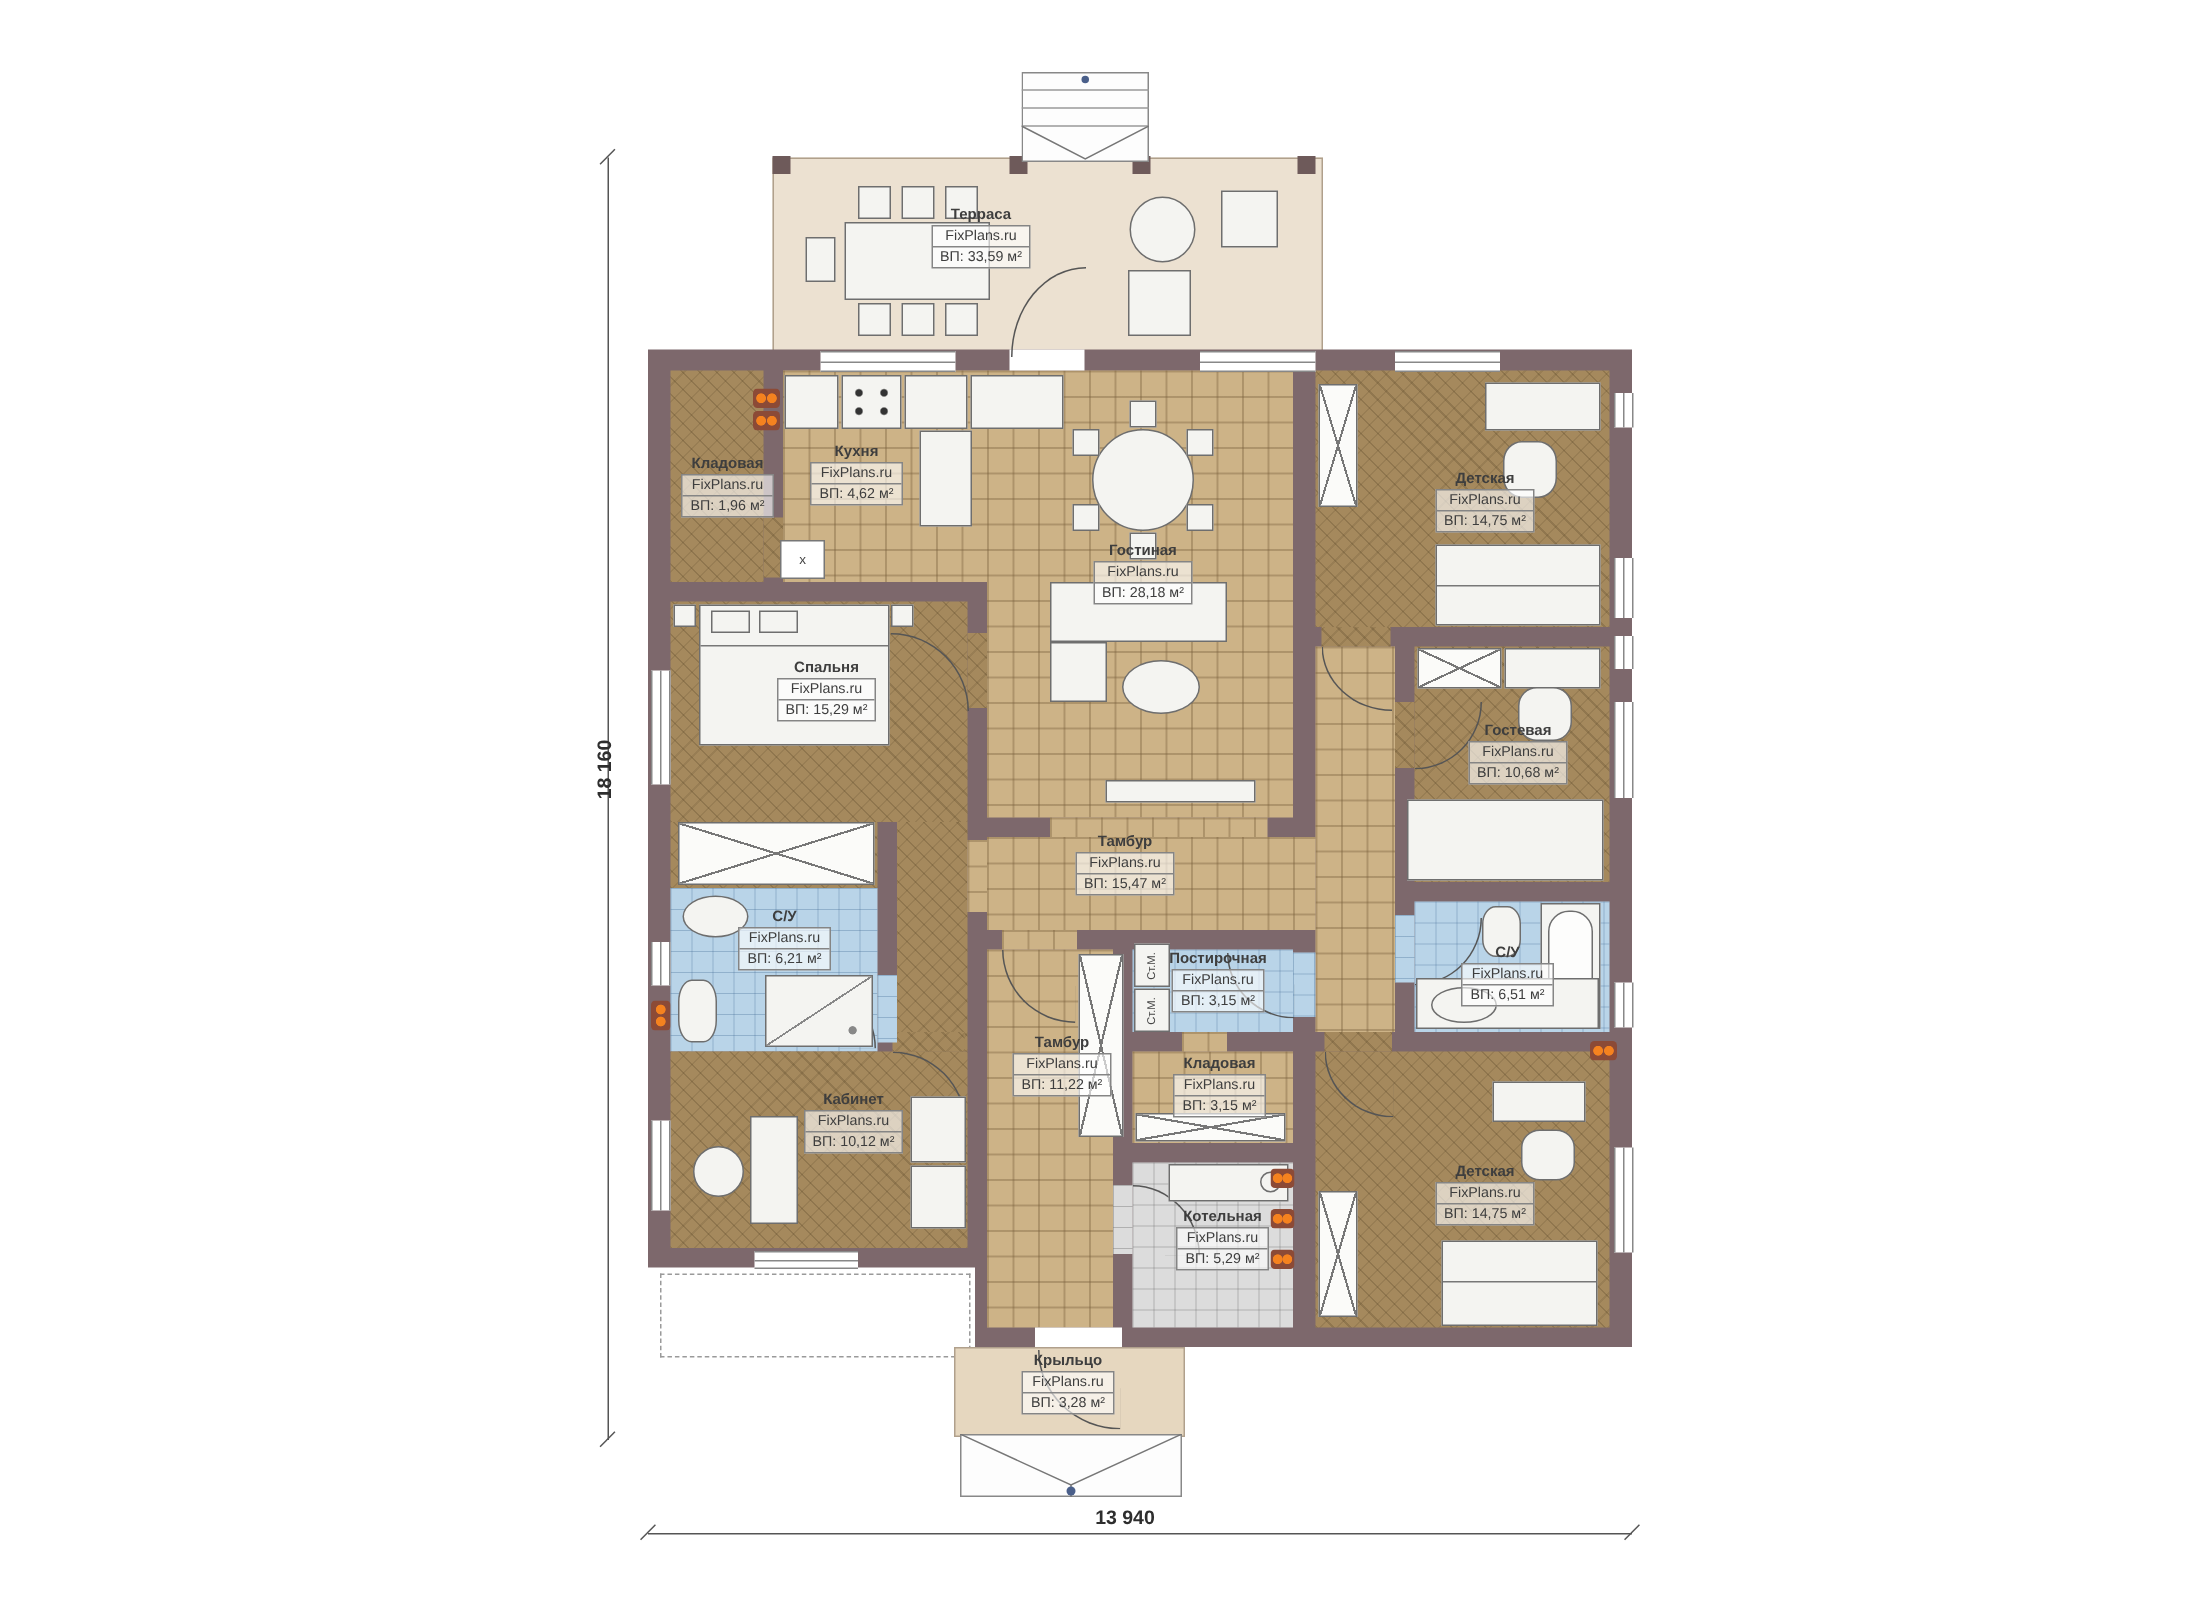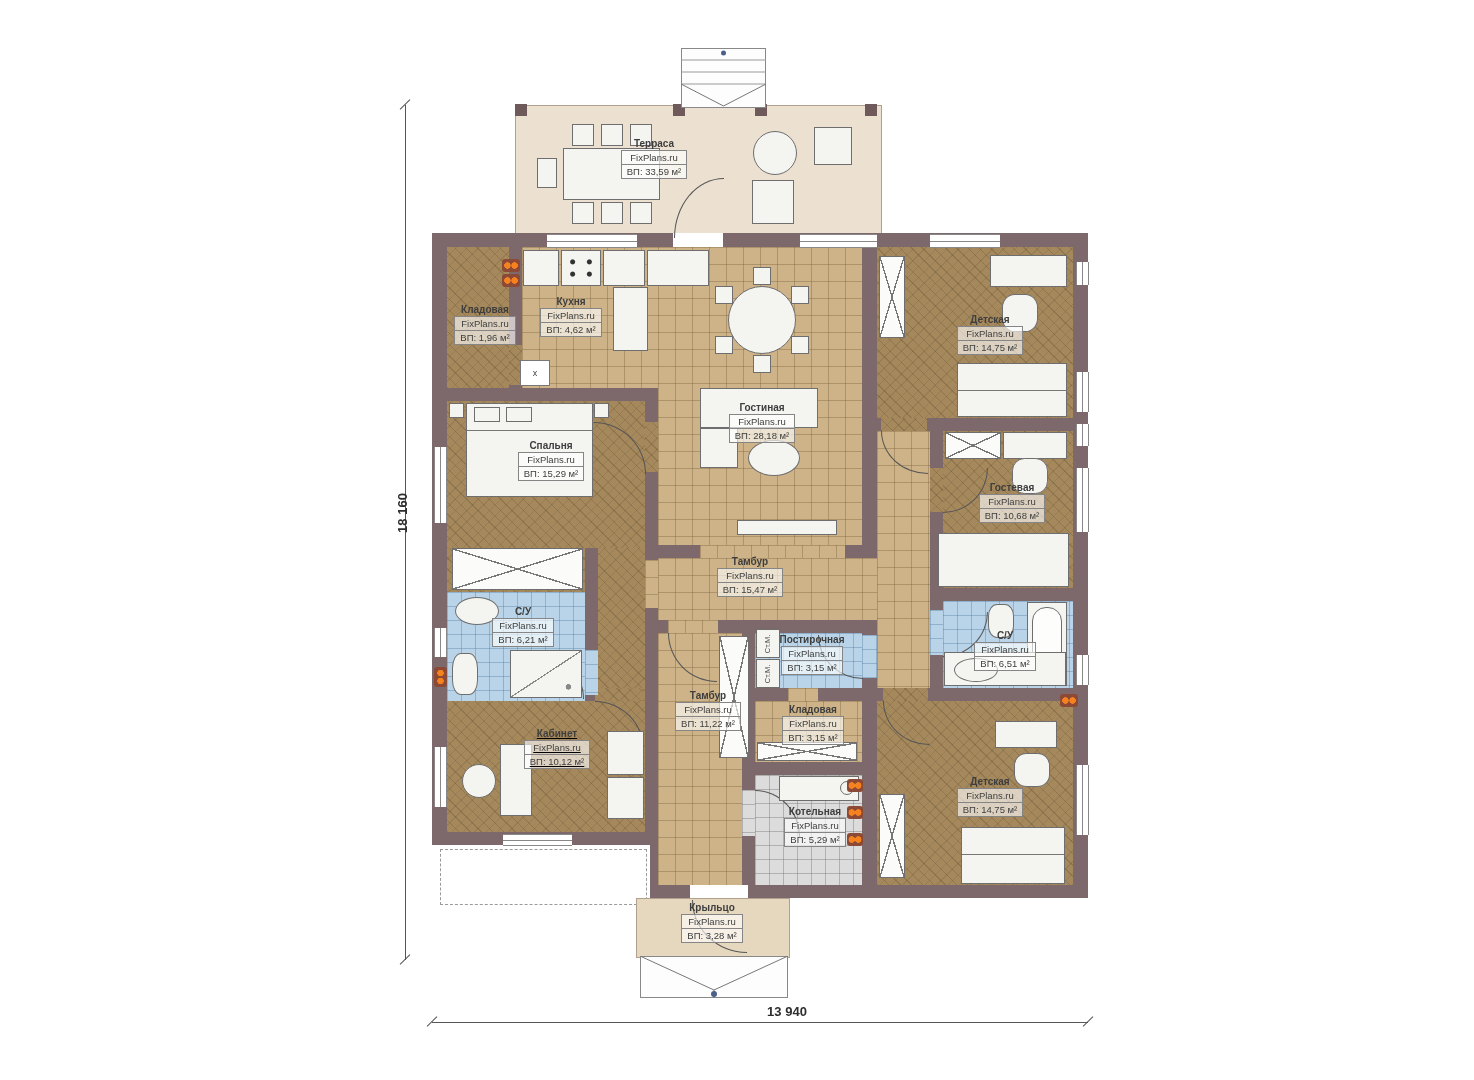--- a/index.html
+++ b/index.html
@@ -270,21 +270,21 @@
         <div class="area">ВП: 1,96 м²</div>
       </div>
   </div>
   <div class="rlabel" style="left:528px;top:296px;width:86px;">
     <div class="rname">Кухня</div>
     <div class="rbox">
         <div class="wm">FixPlans.ru</div>
         <div class="area">ВП: 4,62 м²</div>
       </div>
   </div>
-  <div class="rlabel" style="left:710px;top:362px;width:104px;margin-top:40px;">
+  <div class="rlabel" style="left:710px;top:362px;width:104px;">
     <div class="rname">Гостиная</div>
     <div class="rbox">
         <div class="wm">FixPlans.ru</div>
         <div class="area">ВП: 28,18 м²</div>
       </div>
   </div>
   <div class="rlabel" style="left:938px;top:314px;width:104px;">
     <div class="rname">Детская</div>
     <div class="rbox">
         <div class="wm">FixPlans.ru</div>
@@ -340,21 +340,21 @@
         <div class="area">ВП: 11,22 м²</div>
       </div>
   </div>
   <div class="rlabel" style="left:768px;top:704px;width:90px;">
     <div class="rname">Кладовая</div>
     <div class="rbox">
         <div class="wm">FixPlans.ru</div>
         <div class="area">ВП: 3,15 м²</div>
       </div>
   </div>
-  <div class="rlabel" style="left:512px;top:728px;width:90px;text-decoration:underline;">
+  <div class="rlabel" style="left:524px;top:728px;width:90px;">
     <div class="rname">Кабинет</div>
     <div class="rbox">
         <div class="wm">FixPlans.ru</div>
         <div class="area">ВП: 10,12 м²</div>
       </div>
   </div>
   <div class="rlabel" style="left:772px;top:806px;width:86px;">
     <div class="rname">Котельная</div>
     <div class="rbox">
         <div class="wm">FixPlans.ru</div>
@@ -380,15 +380,15 @@
   <div class="washer-text" style="left:752px;top:661px;width:32px;height:26px;line-height:26px;">Ст.М.</div>
   <div class="xmark" style="left:520px;top:360px;width:30px;height:26px;line-height:24px;">x</div>
 
   <div class="abs dimline" style="left:405px;top:105px;width:1px;height:855px;"></div>
   <div class="abs tick" style="left:398px;top:104px;"></div>
   <div class="abs tick" style="left:398px;top:959px;"></div>
   <div class="abs dimtext" style="left:368px;top:505px;width:70px;height:16px;transform:rotate(-90deg);">18 160</div>
   <div class="abs dimline" style="left:432px;top:1022px;width:656px;height:1px;"></div>
   <div class="abs tick" style="left:425px;top:1021px;"></div>
   <div class="abs tick" style="left:1081px;top:1021px;"></div>
-  <div class="abs dimtext" style="left:747px;top:1004px;width:80px;height:16px;">13 940</div>
+  <div class="abs dimtext" style="left:710px;top:1004px;width:80px;height:16px;">13 940</div>
 
 </div>
 
 </body></html>

